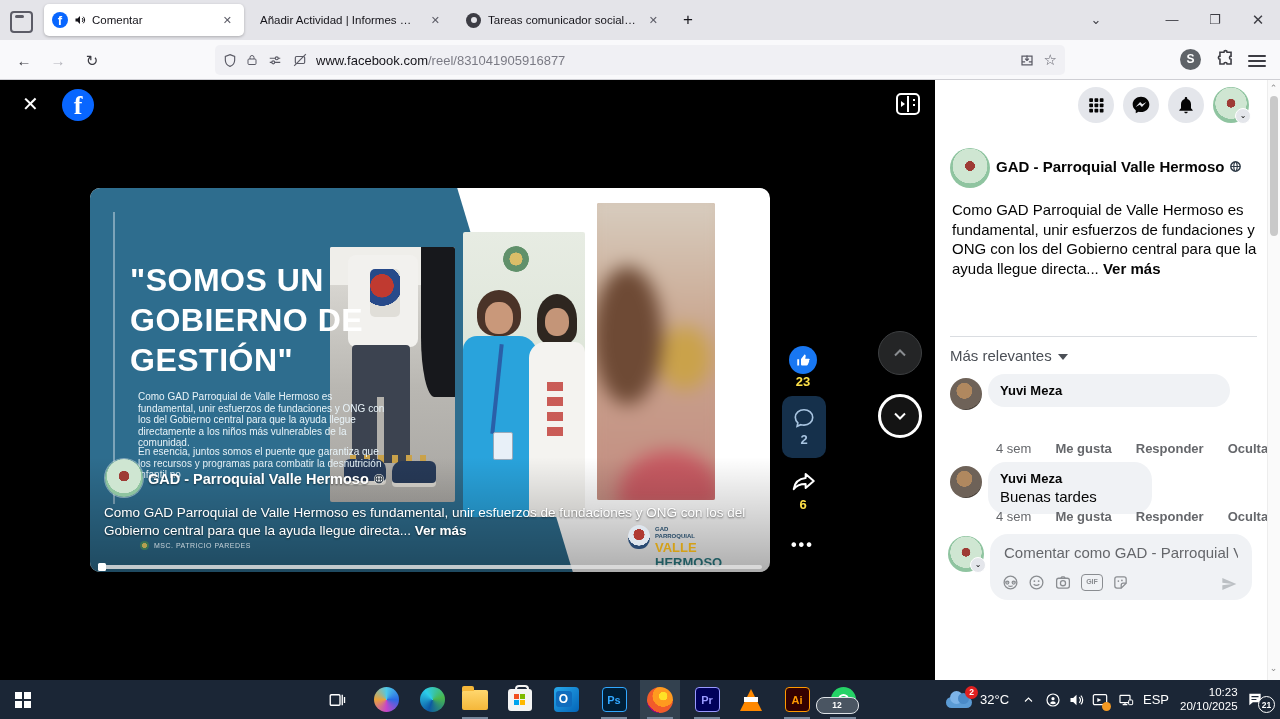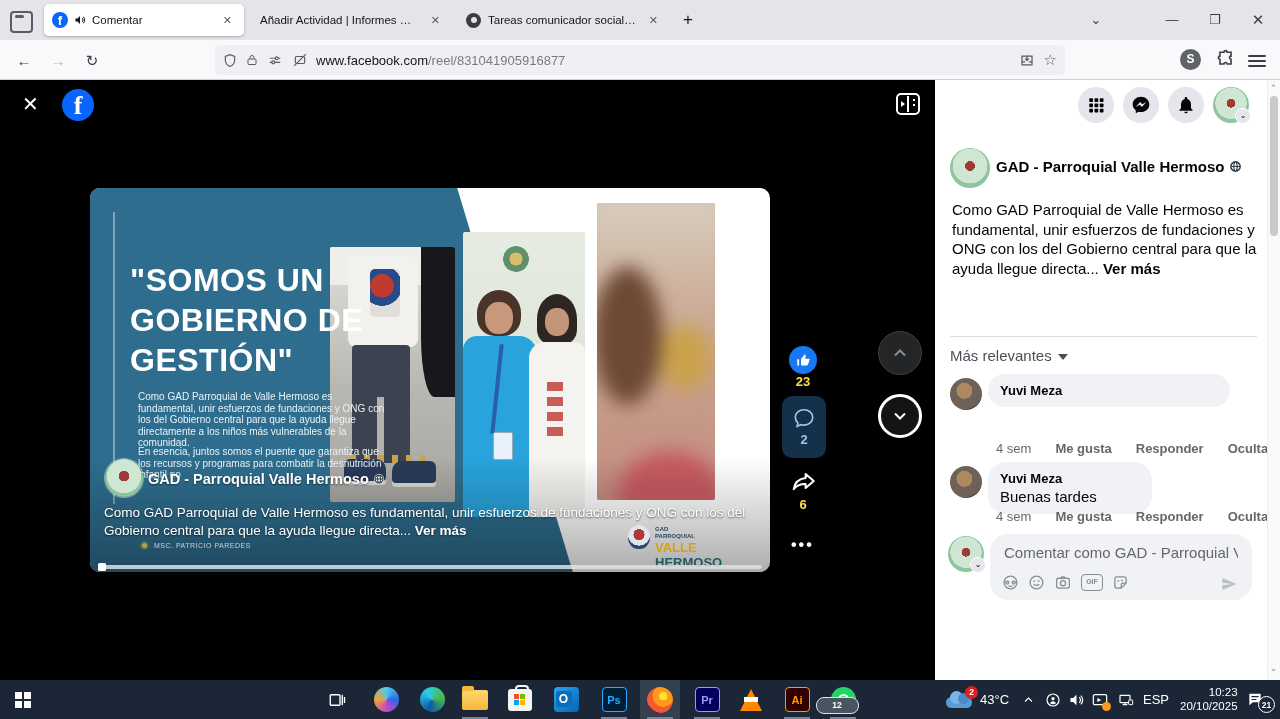--- a/index.html
+++ b/index.html
@@ -526,21 +526,21 @@
       <div class="runline"></div>
     </div>
 
     <div class="tray" style="left:946px;gap:8px;">
       <div class="cloud">
           <div class="c1"></div>
           <div class="c2"></div>
           <div class="c3"></div>
           <div class="redbadge">2</div>
         </div>
-      <span class="tray-txt">43°C</span>
+      <span class="tray-txt">32°C</span>
     </div>
     <div class="tray" style="left:1022px;">
         <svg width="13" height="12" viewBox="0 0 24 24">
           <path fill="none" stroke="#fff" stroke-width="2.2" d="M5 15l7-7 7 7"></path>
         </svg>
       </div>
     <div class="tray" style="left:1045px;">
         <svg width="16" height="16" viewBox="0 0 24 24">
           <circle cx="12" cy="12" r="9" fill="none" stroke="#fff" stroke-width="1.8"></circle>
           <circle cx="12" cy="10" r="2.4" fill="#fff"></circle>

